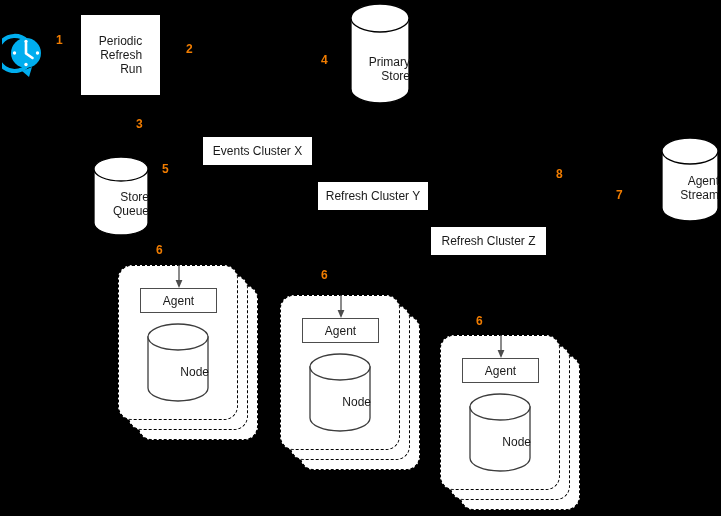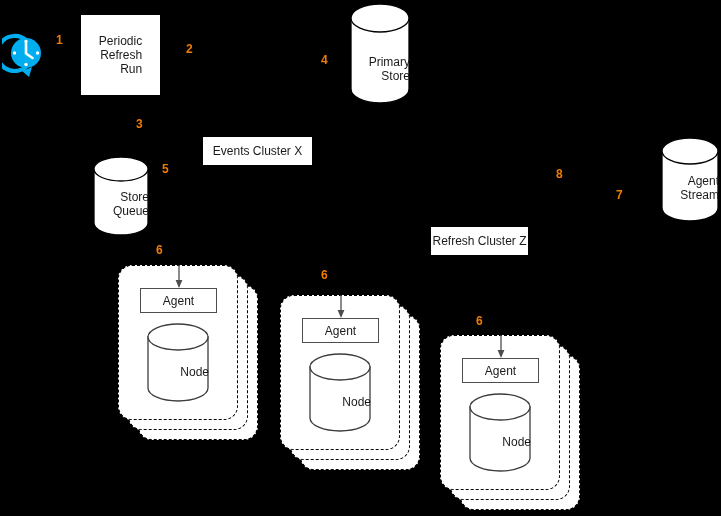--- a/index.html
+++ b/index.html
@@ -130,22 +130,23 @@
     <svg width="58" height="86" viewBox="0 0 58 86">
       <path d="M1 14 L1 71 A28 13 0 0 0 57 71 L57 14 Z" fill="#ffffff" stroke="#000000" stroke-width="1.3"></path>
       <ellipse cx="29" cy="14" rx="28" ry="13" fill="#ffffff" stroke="#000000" stroke-width="1.3"></ellipse>
     </svg>
     <div class="cyl-label" style="top:37px;">Agent
 Stream</div>
   </div>
 
   <div class="node box" style="left:203px; top:137px; width:109px; height:28px;">Events Cluster X</div>
 
-
-  <div class="node box" style="left:431px; top:227px; width:97px; height:28px;">Refresh Cluster Z</div>
+  <div class="node box" style="left:318px; top:182px; width:110px; height:28px;">Refresh Cluster Y</div>
+
+  <div class="node box" style="left:431px; top:227px; width:115px; height:28px;">Refresh Cluster Z</div>
 
   <div class="cluster" style="left:118px; top:265px; width:160px; height:185px;">
     <div class="card" style="left:20px; top:20px; width:120px; height:155px;"></div>
     <div class="card" style="left:10px; top:10px; width:120px; height:155px;"></div>
     <div class="card" style="left:0px; top:0px; width:120px; height:155px;"></div>
     <div class="arrow" style="left:55px; top:0px; width:12px; height:24px;">
       <svg width="12" height="24" viewBox="0 0 12 24">
         <line x1="6" y1="0" x2="6" y2="17" stroke="#4d4d4d" stroke-width="1.3"></line>
         <path d="M6 23 L2.6 15 L9.4 15 Z" fill="#4d4d4d"></path>
       </svg>

